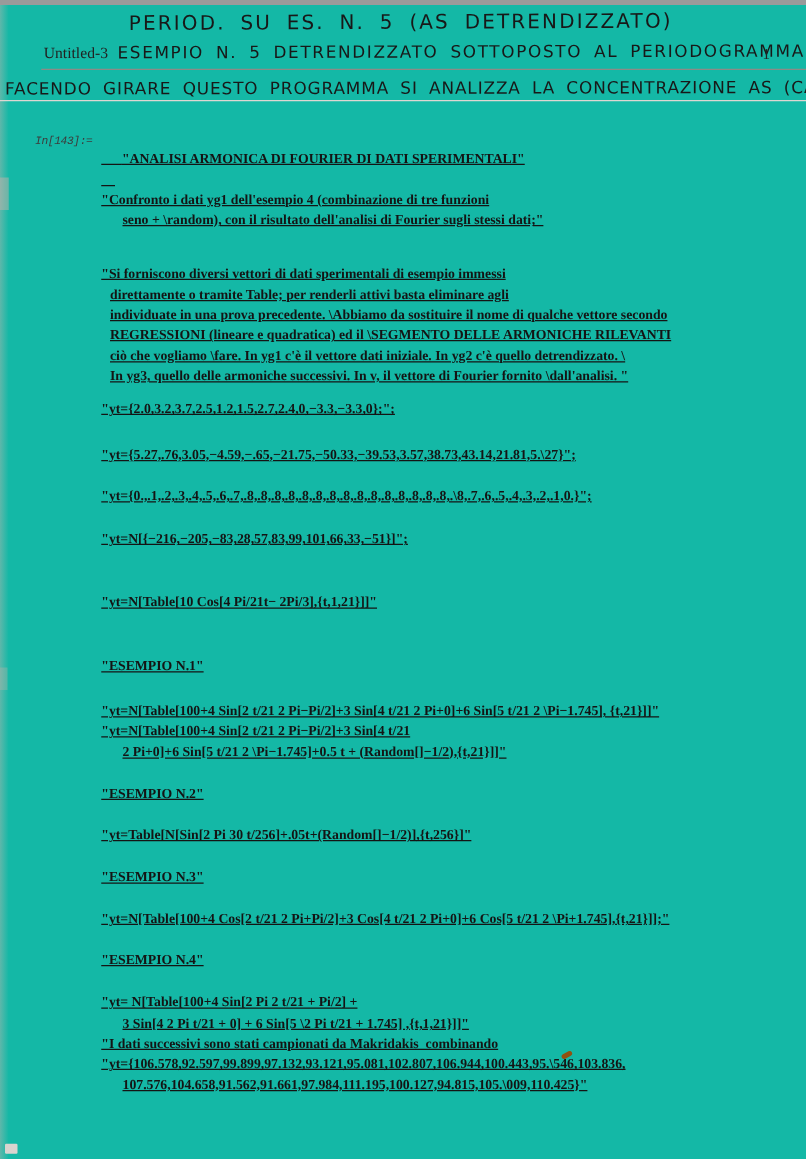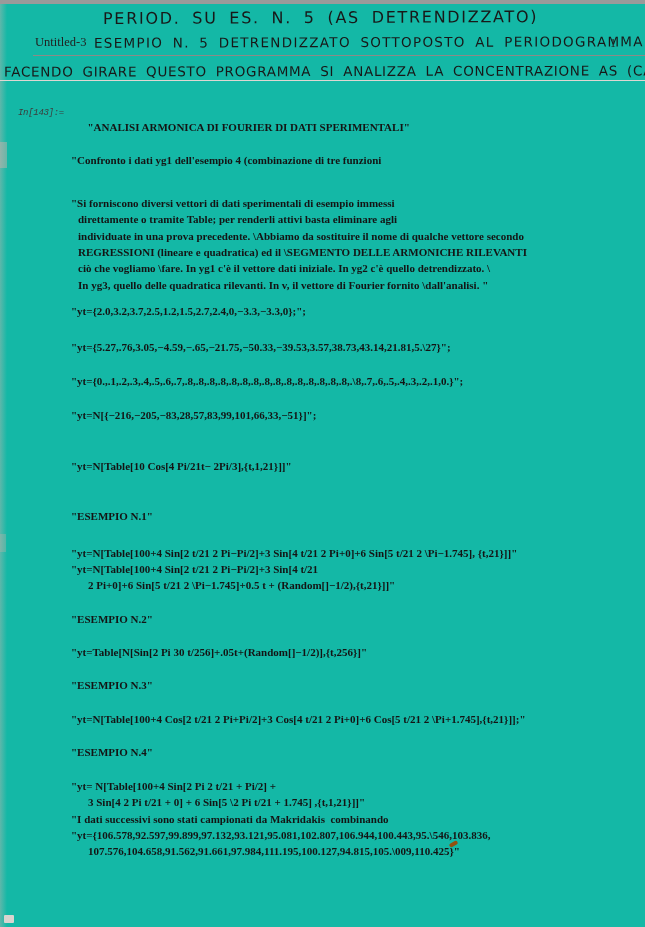--- a/index.html
+++ b/index.html
@@ -22,21 +22,21 @@
   .hw-sub{position:absolute;left:94px;top:30px;font-size:13.5px;letter-spacing:1.3px;word-spacing:4px;transform:rotate(-.15deg);}
   .hw-note{position:absolute;left:4px;top:59px;font-size:13.5px;letter-spacing:.7px;word-spacing:4px;transform:rotate(-.1deg);}
 
   
   .docname{position:absolute;left:35px;top:31px;font-size:12.5px;color:#222;}
   .pagenum{position:absolute;left:610px;top:32px;font-size:12px;color:#222;}
   .rule-main{position:absolute;left:33px;right:0;top:51px;height:1px;background:#8d8a86;}
   .rule-faint{position:absolute;left:0;right:0;top:76px;height:1px;background:#ded7d2;}
 
   
-  .code{position:absolute;left:71px;top:99px;font-weight:bold;font-size:11px;}
+  .code{position:absolute;left:81px;top:99px;font-weight:bold;font-size:11px;text-decoration:underline;}
   .ln{white-space:pre;line-height:16.3px;position:relative;}
   .i1{margin-left:7px;}
   .i2{margin-left:17px;}
   .mA{margin-top:27px;} .mS{margin-top:10px;}
   .m17{margin-top:17px;} .m18{margin-top:18px;} .m20{margin-top:20px;}
   .m34{margin-top:34px;} .m35{margin-top:35px;}
   .inlabel{position:absolute;left:-53px;top:2px;
     font-family:"Liberation Mono",monospace;font-style:italic;font-weight:normal;
     font-size:9px;letter-spacing:-.3px;color:#3c3c3c;}
 </style>
@@ -59,26 +59,27 @@
   <div class="rule-main"></div>
 
   <div class="hw hw-note">FACENDO GIRARE QUESTO PROGRAMMA SI ANALIZZA LA CONCENTRAZIONE AS (CARLINA)</div>
   <div class="rule-faint"></div>
 
   <div class="code">
     <div class="ln">
       <span class="inlabel">In[143]:=</span><span>"ANALISI ARMONICA DI FOURIER DI DATI SPERIMENTALI"</span>
     </div>
     <div class="ln">"Confronto i dati yg1 dell'esempio 4 (combinazione di tre funzioni</div>
+    <div class="ln i2">seno + \random), con il risultato dell'analisi di Fourier sugli stessi dati;"</div>
     <div class="ln mA">"Si forniscono diversi vettori di dati sperimentali di esempio immessi</div>
     <div class="ln i1">direttamente o tramite Table; per renderli attivi basta eliminare agli</div>
     <div class="ln i1">individuate in una prova precedente. \Abbiamo da sostituire il nome di qualche vettore secondo</div>
     <div class="ln i1">REGRESSIONI (lineare e quadratica) ed il \SEGMENTO DELLE ARMONICHE RILEVANTI</div>
     <div class="ln i1">ciò che vogliamo \fare. In yg1 c'è il vettore dati iniziale. In yg2 c'è quello detrendizzato. \</div>
-    <div class="ln i1">In yg3, quello delle quadratica rilevanti. In v, il vettore di Fourier fornito \dall'analisi. "</div>
+    <div class="ln i1">In yg3, quello delle armoniche successivi. In v, il vettore di Fourier fornito \dall'analisi. "</div>
     <div class="ln mS">"yt={2.0,3.2,3.7,2.5,1.2,1.5,2.7,2.4,0,−3.3,−3.3,0};";</div>
     <div class="ln m20">"yt={5.27,.76,3.05,−4.59,−.65,−21.75,−50.33,−39.53,3.57,38.73,43.14,21.81,5.\27}";</div>
     <div class="ln m17">"yt={0.,.1,.2,.3,.4,.5,.6,.7,.8,.8,.8,.8,.8,.8,.8,.8,.8,.8,.8,.8,.8,.8,.8,.\8,.7,.6,.5,.4,.3,.2,.1,0.}";</div>
     <div class="ln m18">"yt=N[{−216,−205,−83,28,57,83,99,101,66,33,−51}]";</div>
     <div class="ln m35">"yt=N[Table[10 Cos[4 Pi/21t− 2Pi/3],{t,1,21}]]"</div>
     <div class="ln m34">"ESEMPIO N.1"</div>
     <div class="ln m20">"yt=N[Table[100+4 Sin[2 t/21 2 Pi−Pi/2]+3 Sin[4 t/21 2 Pi+0]+6 Sin[5 t/21 2 \Pi−1.745], {t,21}]]"</div>
     <div class="ln">"yt=N[Table[100+4 Sin[2 t/21 2 Pi−Pi/2]+3 Sin[4 t/21</div>
     <div class="ln i2">2 Pi+0]+6 Sin[5 t/21 2 \Pi−1.745]+0.5 t + (Random[]−1/2),{t,21}]]"</div>
     <div class="ln m17">"ESEMPIO N.2"</div>

